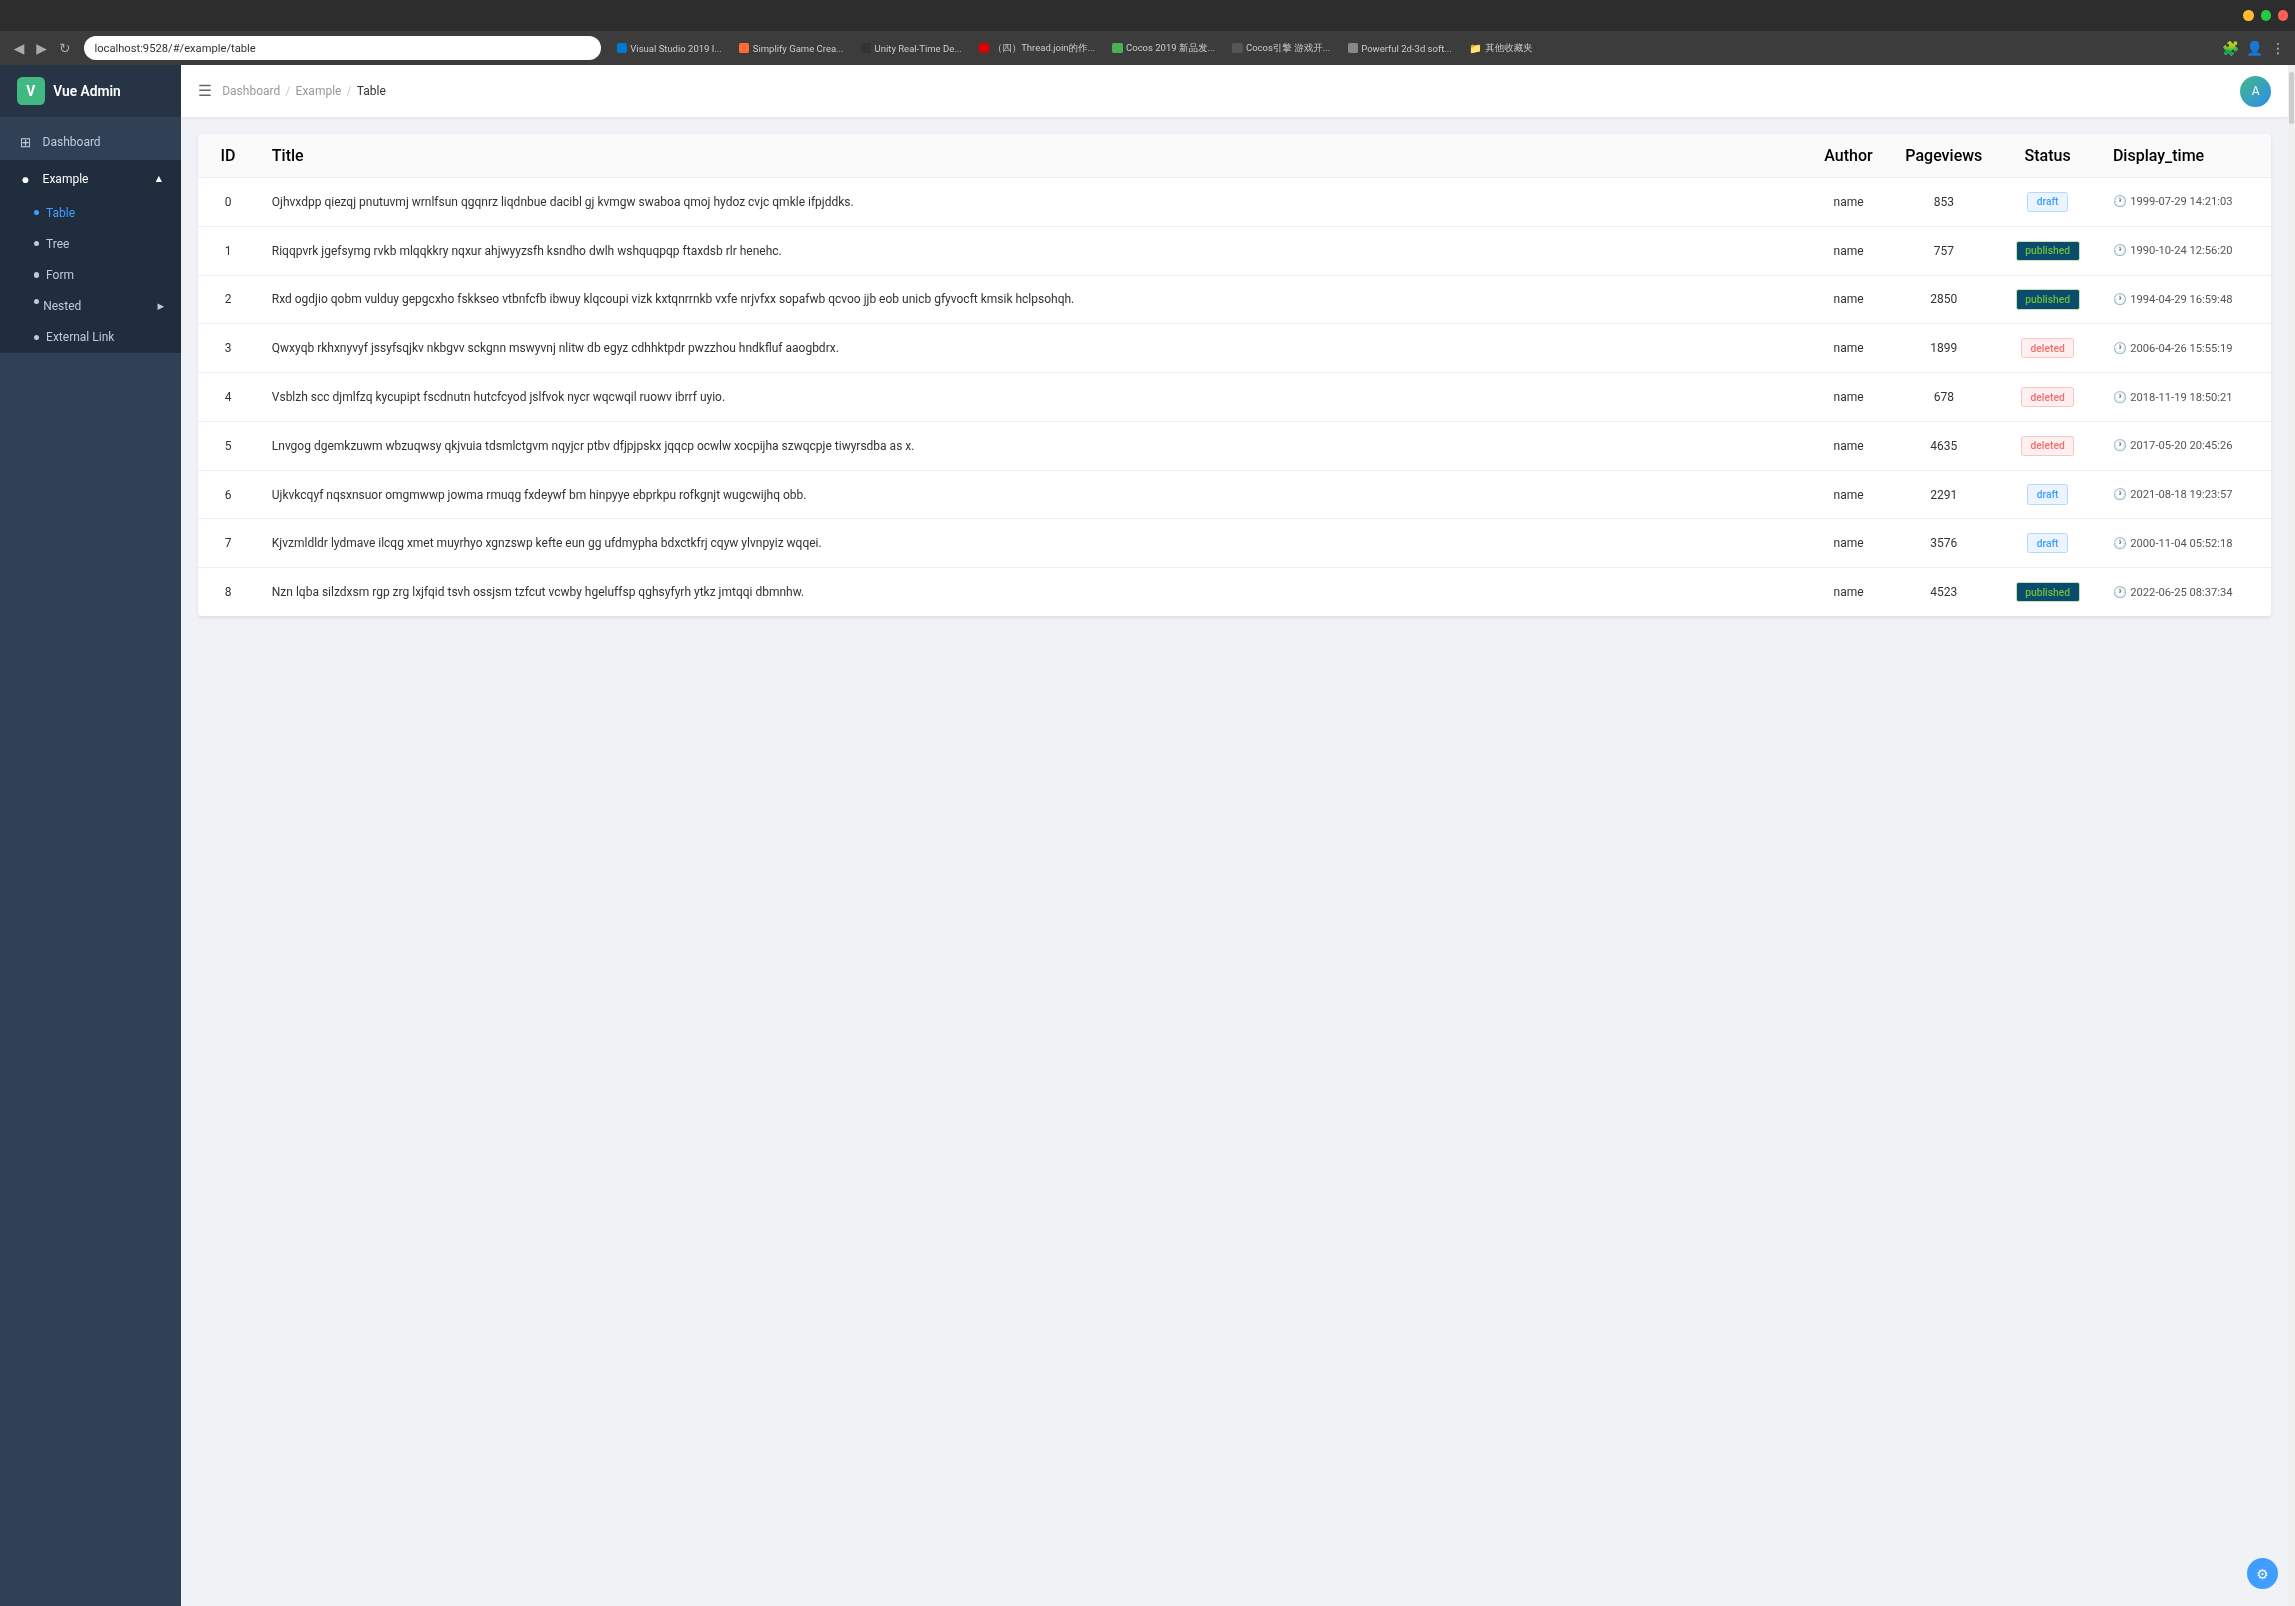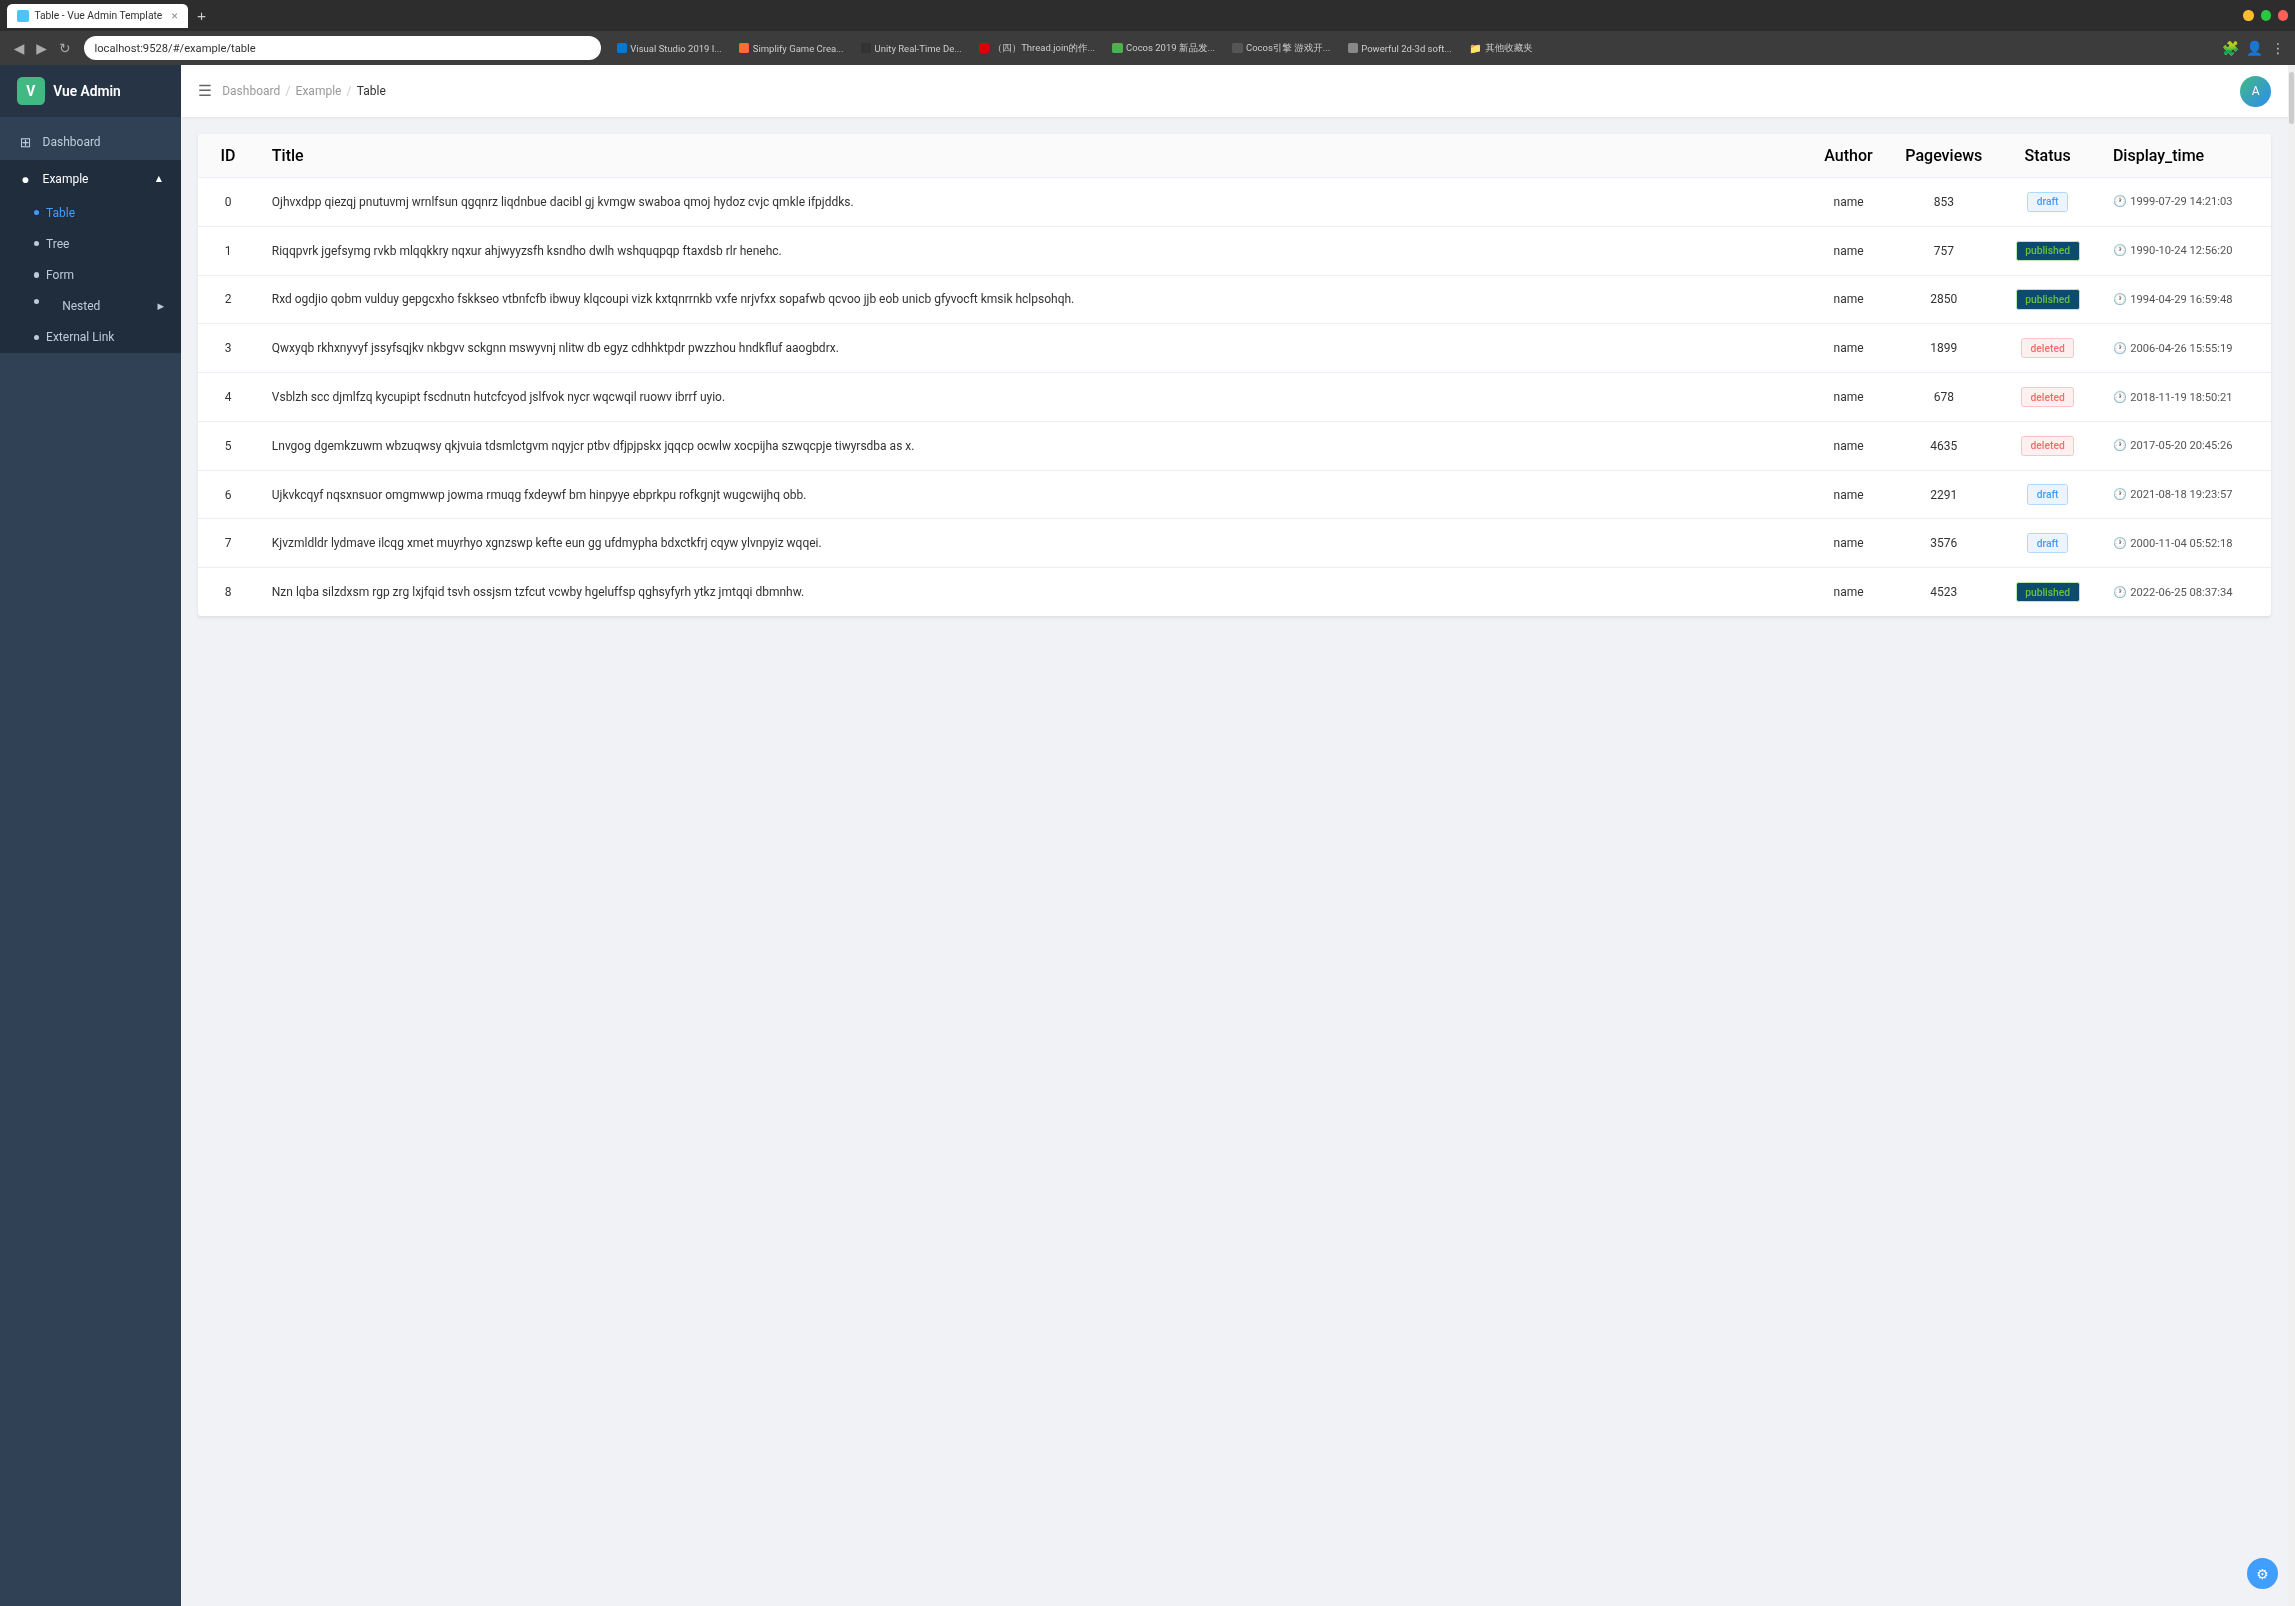--- a/index.html
+++ b/index.html
@@ -90,28 +90,20 @@
 
     .time-cell { display: flex; align-items: center; gap: 3.4px; color: #555; font-size: 11.2px; }
     .time-icon { color: #999; }
 
     .settings-icon { position: fixed; bottom: 17px; right: 17px; width: 31px; height: 31px; background: #409eff; border-radius: 50%; display: flex; align-items: center; justify-content: center; color: white; cursor: pointer; font-size: 13.8px; }
   </style>
 </head>
 <body>
 
 <div class="browser-chrome">
-  <div class="browser-tabs">
-    <div class="browser-tab active">
-      <span class="tab-favicon" style="background:#4fc3f7;"></span>
-      <span>Table - Vue Admin Template</span>
-      <span class="tab-close">✕</span>
-    </div>
-    <button class="new-tab-btn">+</button>
-  </div>
   <div class="win-controls">
     <div class="win-btn win-min"></div>
     <div class="win-btn win-max"></div>
     <div class="win-btn win-close"></div>
   </div>
 </div>
 
 <div class="address-bar">
   <div class="nav-btns">
     <button class="nav-btn">◀</button>
@@ -188,21 +180,21 @@
         </div>
         <div class="sub-nav-item">
           <span class="sub-dot"></span>
           <span>Tree</span>
         </div>
         <div class="sub-nav-item">
           <span class="sub-dot"></span>
           <span>Form</span>
         </div>
         <div class="sub-nav-item" style="display:flex; justify-content:space-between;">
-          <span style="display:flex;align-items:flex-start;gap:23px;">
+          <span style="display:flex;align-items:flex-start;gap:4px;">
             <span class="sub-dot"></span>
             <span>Nested</span>
           </span>
           <span style="font-size:8.6px;">▶</span>
         </div>
         <div class="sub-nav-item">
           <span class="sub-dot"></span>
           <span>External Link</span>
         </div>
       </div>

